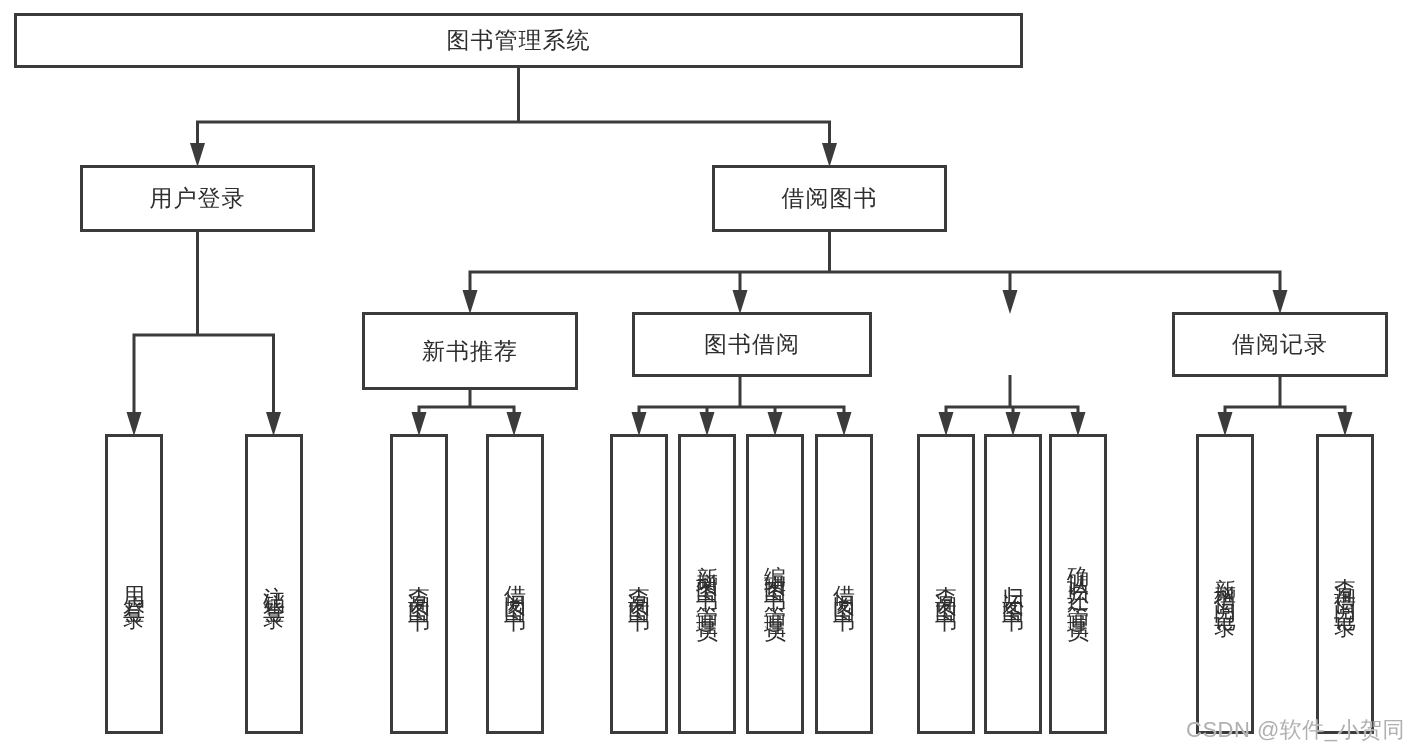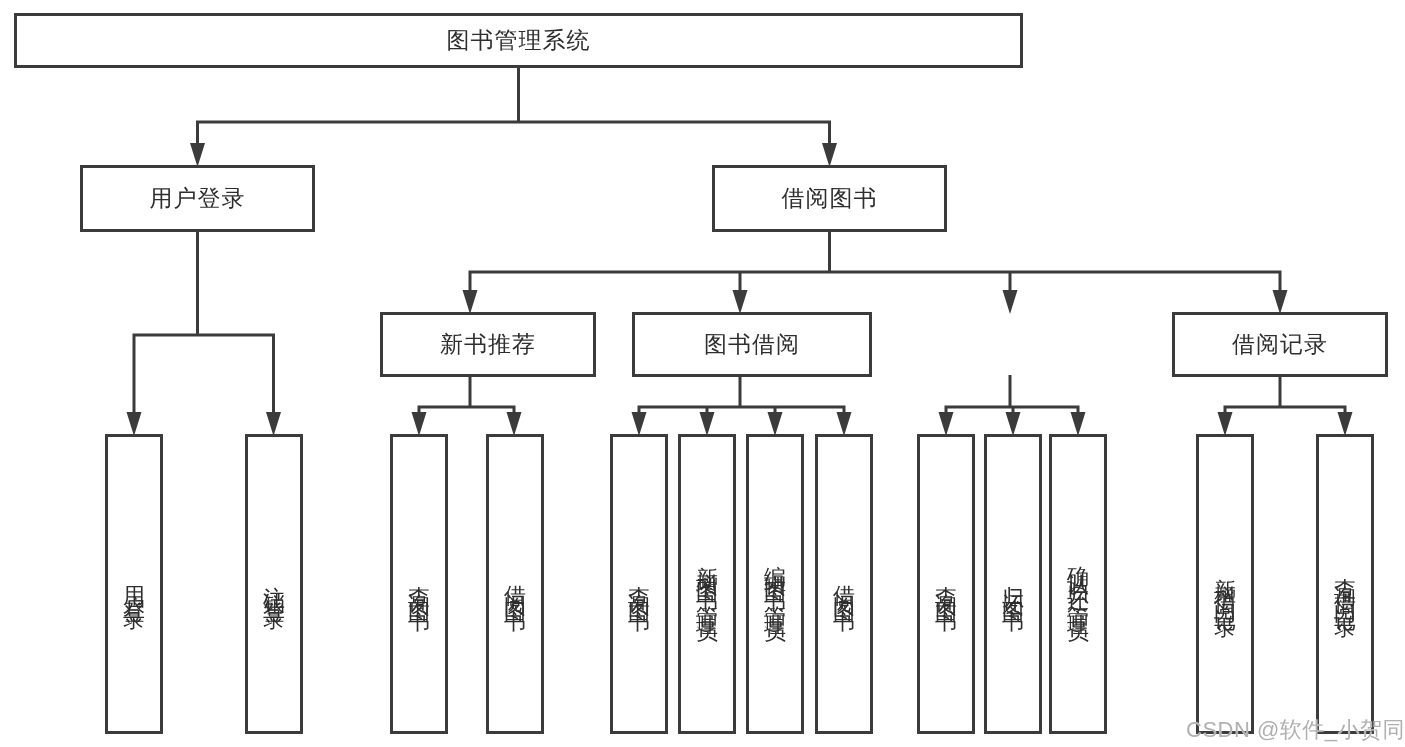--- a/index.html
+++ b/index.html
@@ -102,21 +102,21 @@
       <polygon points="1217.5,412 1232.5,412 1225,436"></polygon>
       <polygon points="1337.5,412 1352.5,412 1345,436"></polygon>
     </g>
   </svg>
 
   <div class="node" style="left:14px;top:13px;width:1009px;height:55px">图书管理系统</div>
 
   <div class="node" style="left:80px;top:165px;width:235px;height:67px">用户登录</div>
   <div class="node" style="left:712px;top:165px;width:235px;height:67px">借阅图书</div>
 
-  <div class="node" style="left:380px;top:312px;width:216px;height:65px">新书推荐</div>
+  <div class="node" style="left:362px;top:312px;width:216px;height:78px">新书推荐</div>
   <div class="node" style="left:632px;top:312px;width:240px;height:65px">图书借阅</div>
   <div class="node" style="left:1172px;top:312px;width:216px;height:65px">借阅记录</div>
 
   <div class="node leaf" style="left:105px;top:434px;width:58px;height:300px">用户登录</div>
   <div class="node leaf" style="left:245px;top:434px;width:58px;height:300px">注销登录</div>
 
   <div class="node leaf" style="left:390px;top:434px;width:58px;height:300px">查询图书</div>
   <div class="node leaf" style="left:486px;top:434px;width:58px;height:300px">借阅图书</div>
 
   <div class="node leaf" style="left:610px;top:434px;width:58px;height:300px">查询图书</div>

